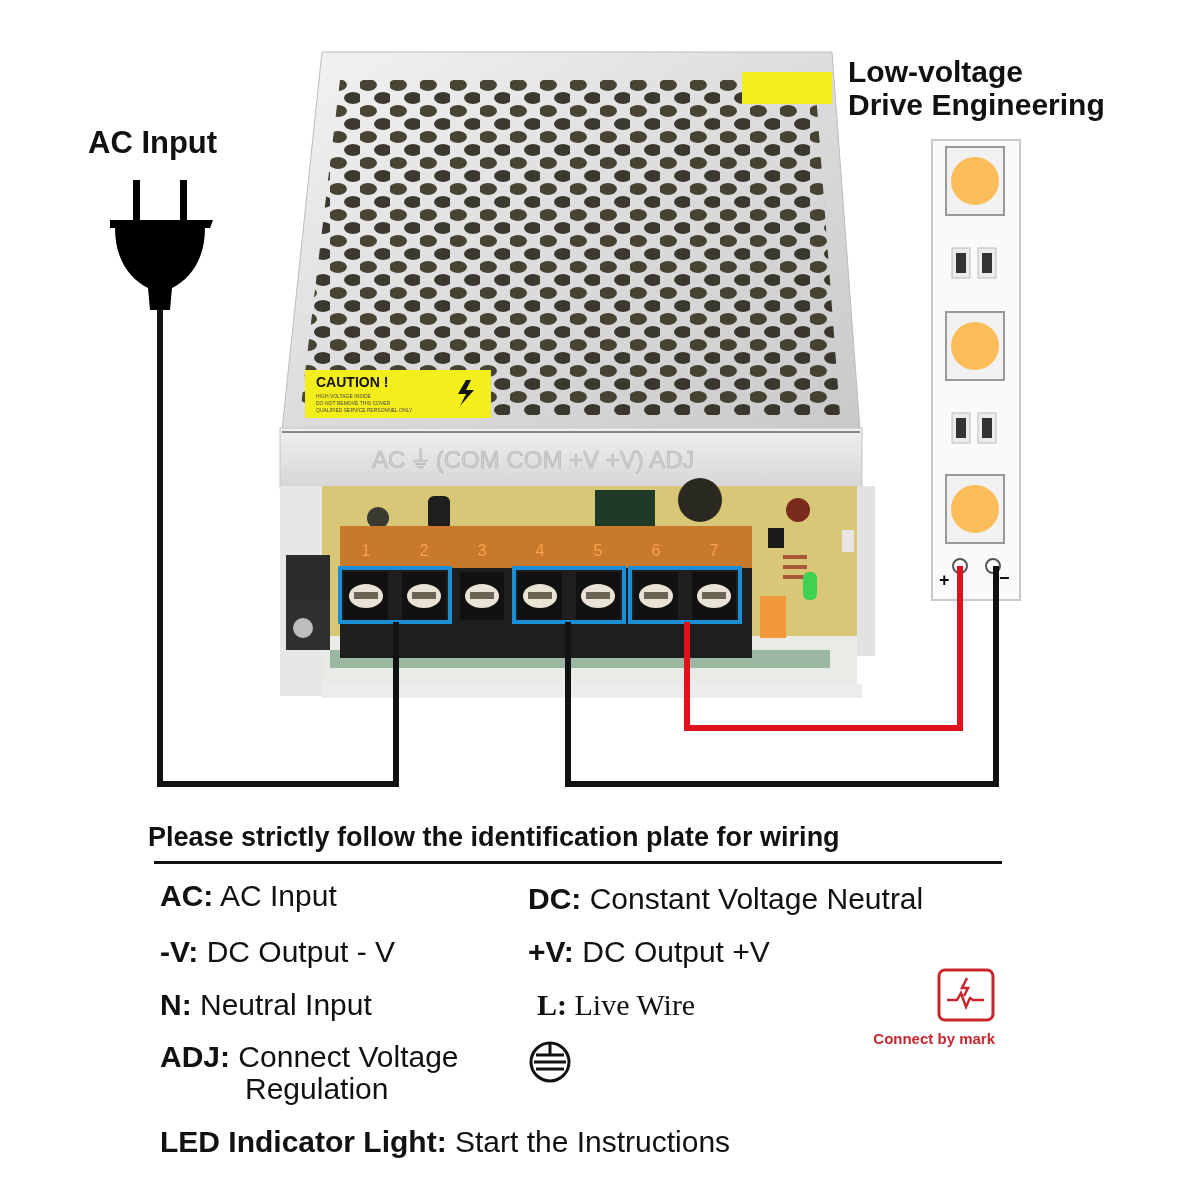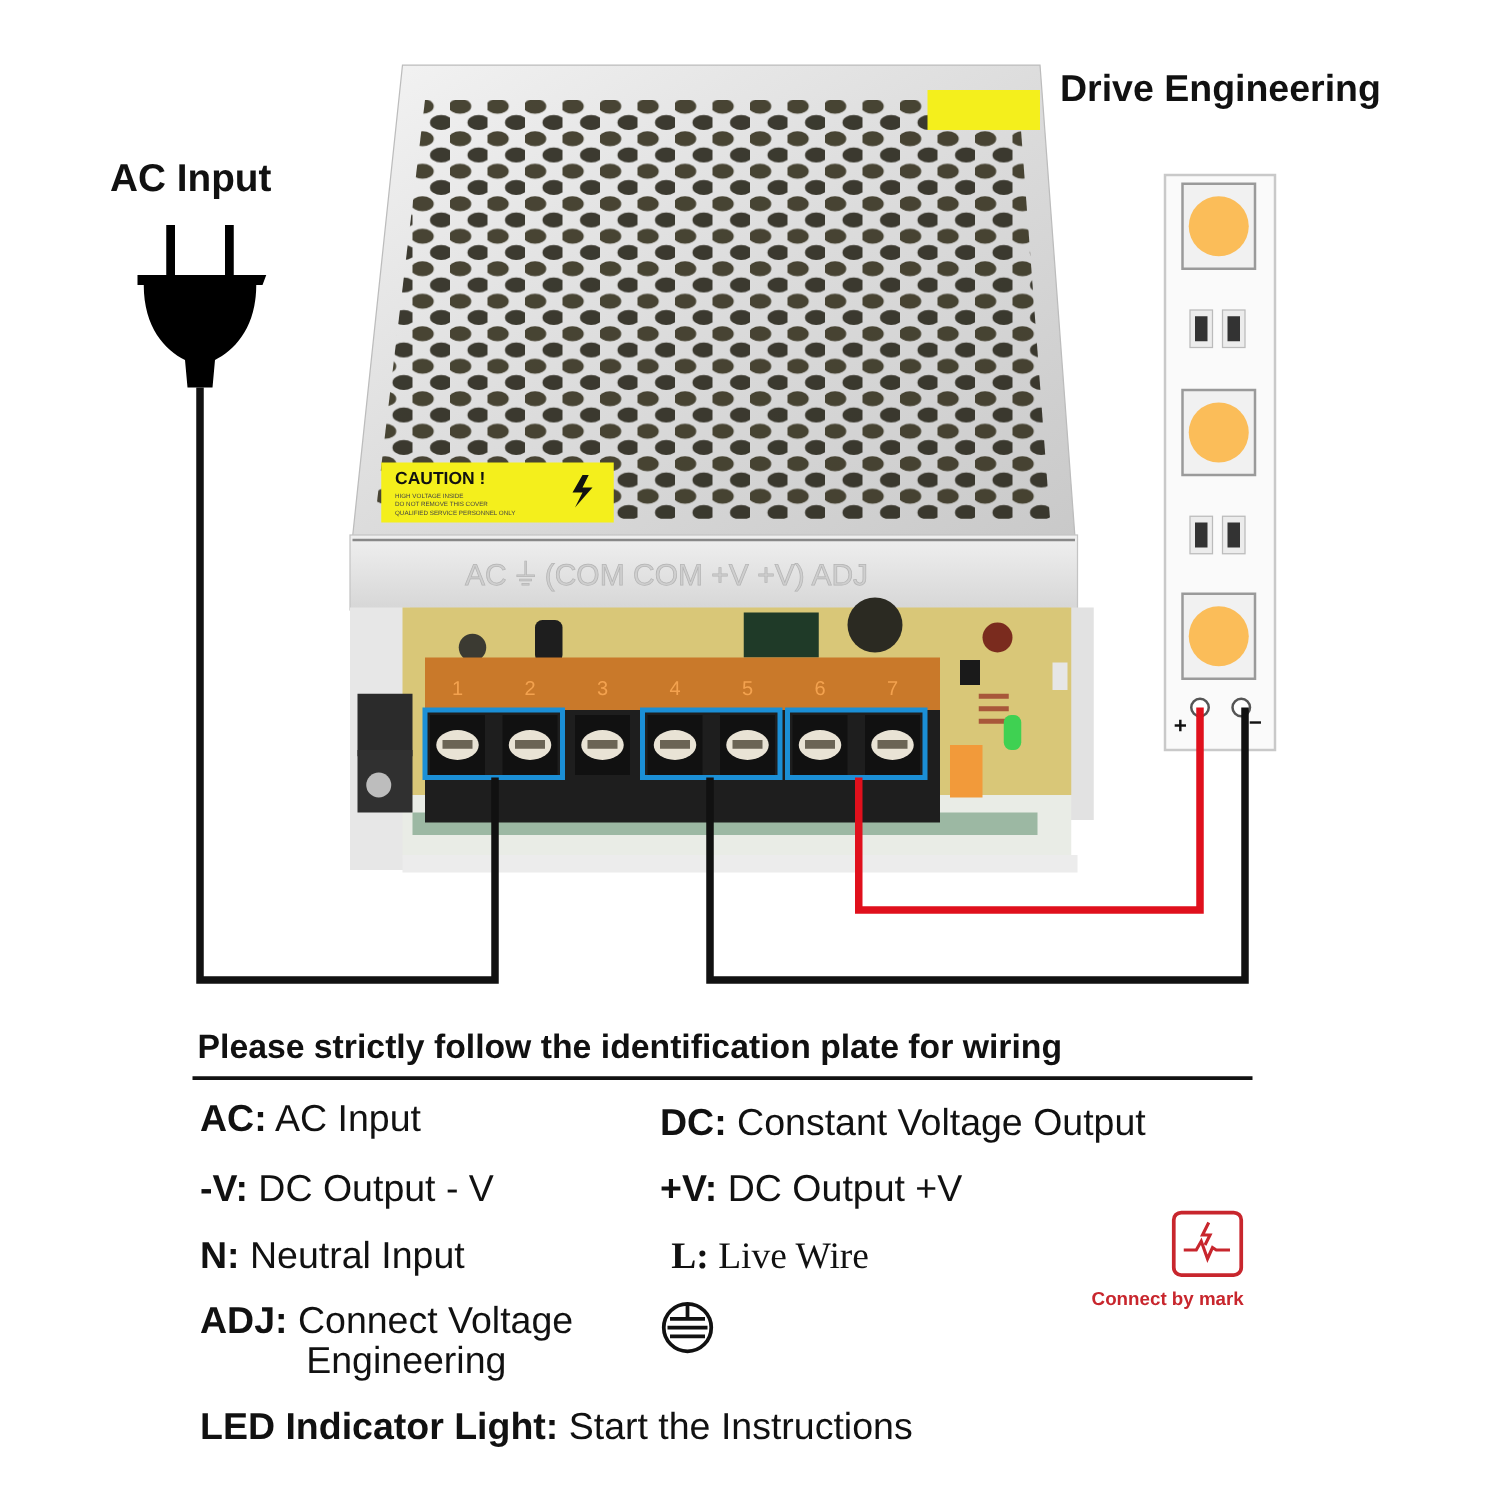--- a/index.html
+++ b/index.html
@@ -2,21 +2,21 @@
 <html><head>
 <meta charset="utf-8">
 <style>
   html,body{margin:0;padding:0;background:#fff;}
   body{width:1200px;height:1200px;position:relative;overflow:hidden;font-family:"Liberation Sans","DejaVu Sans",sans-serif;color:#111;}
   .abs{position:absolute;}
   .title{font-weight:700;color:#111;}
   #ac-title{left:88px;top:125px;font-size:31px;}
   #lv-title{left:848px;top:55px;font-size:30px;line-height:33px;}
   #diagram{position:absolute;left:0;top:0;}
-  #instr-heading{left:158px;top:822px;font-size:27px;font-weight:700;}
+  #instr-heading{left:148px;top:822px;font-size:27px;font-weight:700;}
   #instr-rule{left:154px;top:861px;width:848px;height:3px;background:#111;}
   .legend{font-size:30px;white-space:nowrap;}
   .legend b{font-weight:700;}
   .legend .desc{font-weight:400;}
   #mark-badge{left:855px;top:968px;width:140px;text-align:right;}
   #mark-label{font-size:15px;font-weight:700;color:#c8262d;display:block;margin-top:4px;}
 </style>
 </head>
 <body>
 
@@ -180,37 +180,38 @@
 
   <g fill="none" stroke-width="6" stroke-linejoin="miter">
     <polyline points="160,310 160,784 396,784 396,622" stroke="#111"></polyline>
     <polyline points="568,622 568,784 996,784 996,566" stroke="#111"></polyline>
     <polyline points="687,622 687,728 960,728 960,566" stroke="#e0101c"></polyline>
   </g>
 </svg>
 
 <div id="ac-title" class="abs title">AC Input</div>
 <div id="lv-title" class="abs title">
+  <div>Low-voltage</div>
   <div>Drive Engineering</div>
 </div>
 
 <div id="instr-heading" class="abs">Please strictly follow the identification plate for wiring</div>
 <div id="instr-rule" class="abs"></div>
 
 <div class="abs legend" style="left:160px;top:835px;margin-top:44px;"><b>AC:</b> <span class="desc">AC Input</span></div>
-<div class="abs legend" style="left:528px;top:882px;"><b>DC:</b> <span class="desc">Constant Voltage Output</span></div>
+<div class="abs legend" style="left:528px;top:882px;"><b>DC:</b> <span class="desc">Constant Voltage Neutral</span></div>
 
 <div class="abs legend" style="left:160px;top:935px;"><b>-V:</b> <span class="desc">DC Output - V</span></div>
 <div class="abs legend" style="left:528px;top:935px;"><b>+V:</b> <span class="desc">DC Output +V</span></div>
 
 <div class="abs legend" style="left:160px;top:988px;"><b>N:</b> <span class="desc">Neutral Input</span></div>
 <div class="abs legend" style="left:537px;top:988px;font-family:Liberation Serif, serif;"><b>L:</b> <span class="desc">Live Wire</span></div>
 
 <div class="abs legend" style="left:160px;top:1040px;"><b>ADJ:</b> <span class="desc">Connect Voltage</span></div>
-<div class="abs legend" style="left:245px;top:1072px;">Engineering</div>
+<div class="abs legend" style="left:245px;top:1072px;">Regulation</div>
 
 <div class="abs legend" style="left:528px;top:1040px;display:flex;align-items:center;">
   <svg width="44" height="44" viewBox="0 0 44 44" style="margin-right:8px;">
     <circle cx="22" cy="22" r="19" fill="none" stroke="#111" stroke-width="3"></circle>
     <line x1="22" y1="3" x2="22" y2="14" stroke="#111" stroke-width="3"></line>
     <line x1="8" y1="15" x2="36" y2="15" stroke="#111" stroke-width="3"></line>
     <line x1="6" y1="22" x2="38" y2="22" stroke="#111" stroke-width="3"></line>
     <line x1="8" y1="29" x2="36" y2="29" stroke="#111" stroke-width="3"></line>
   </svg>
 </div>

